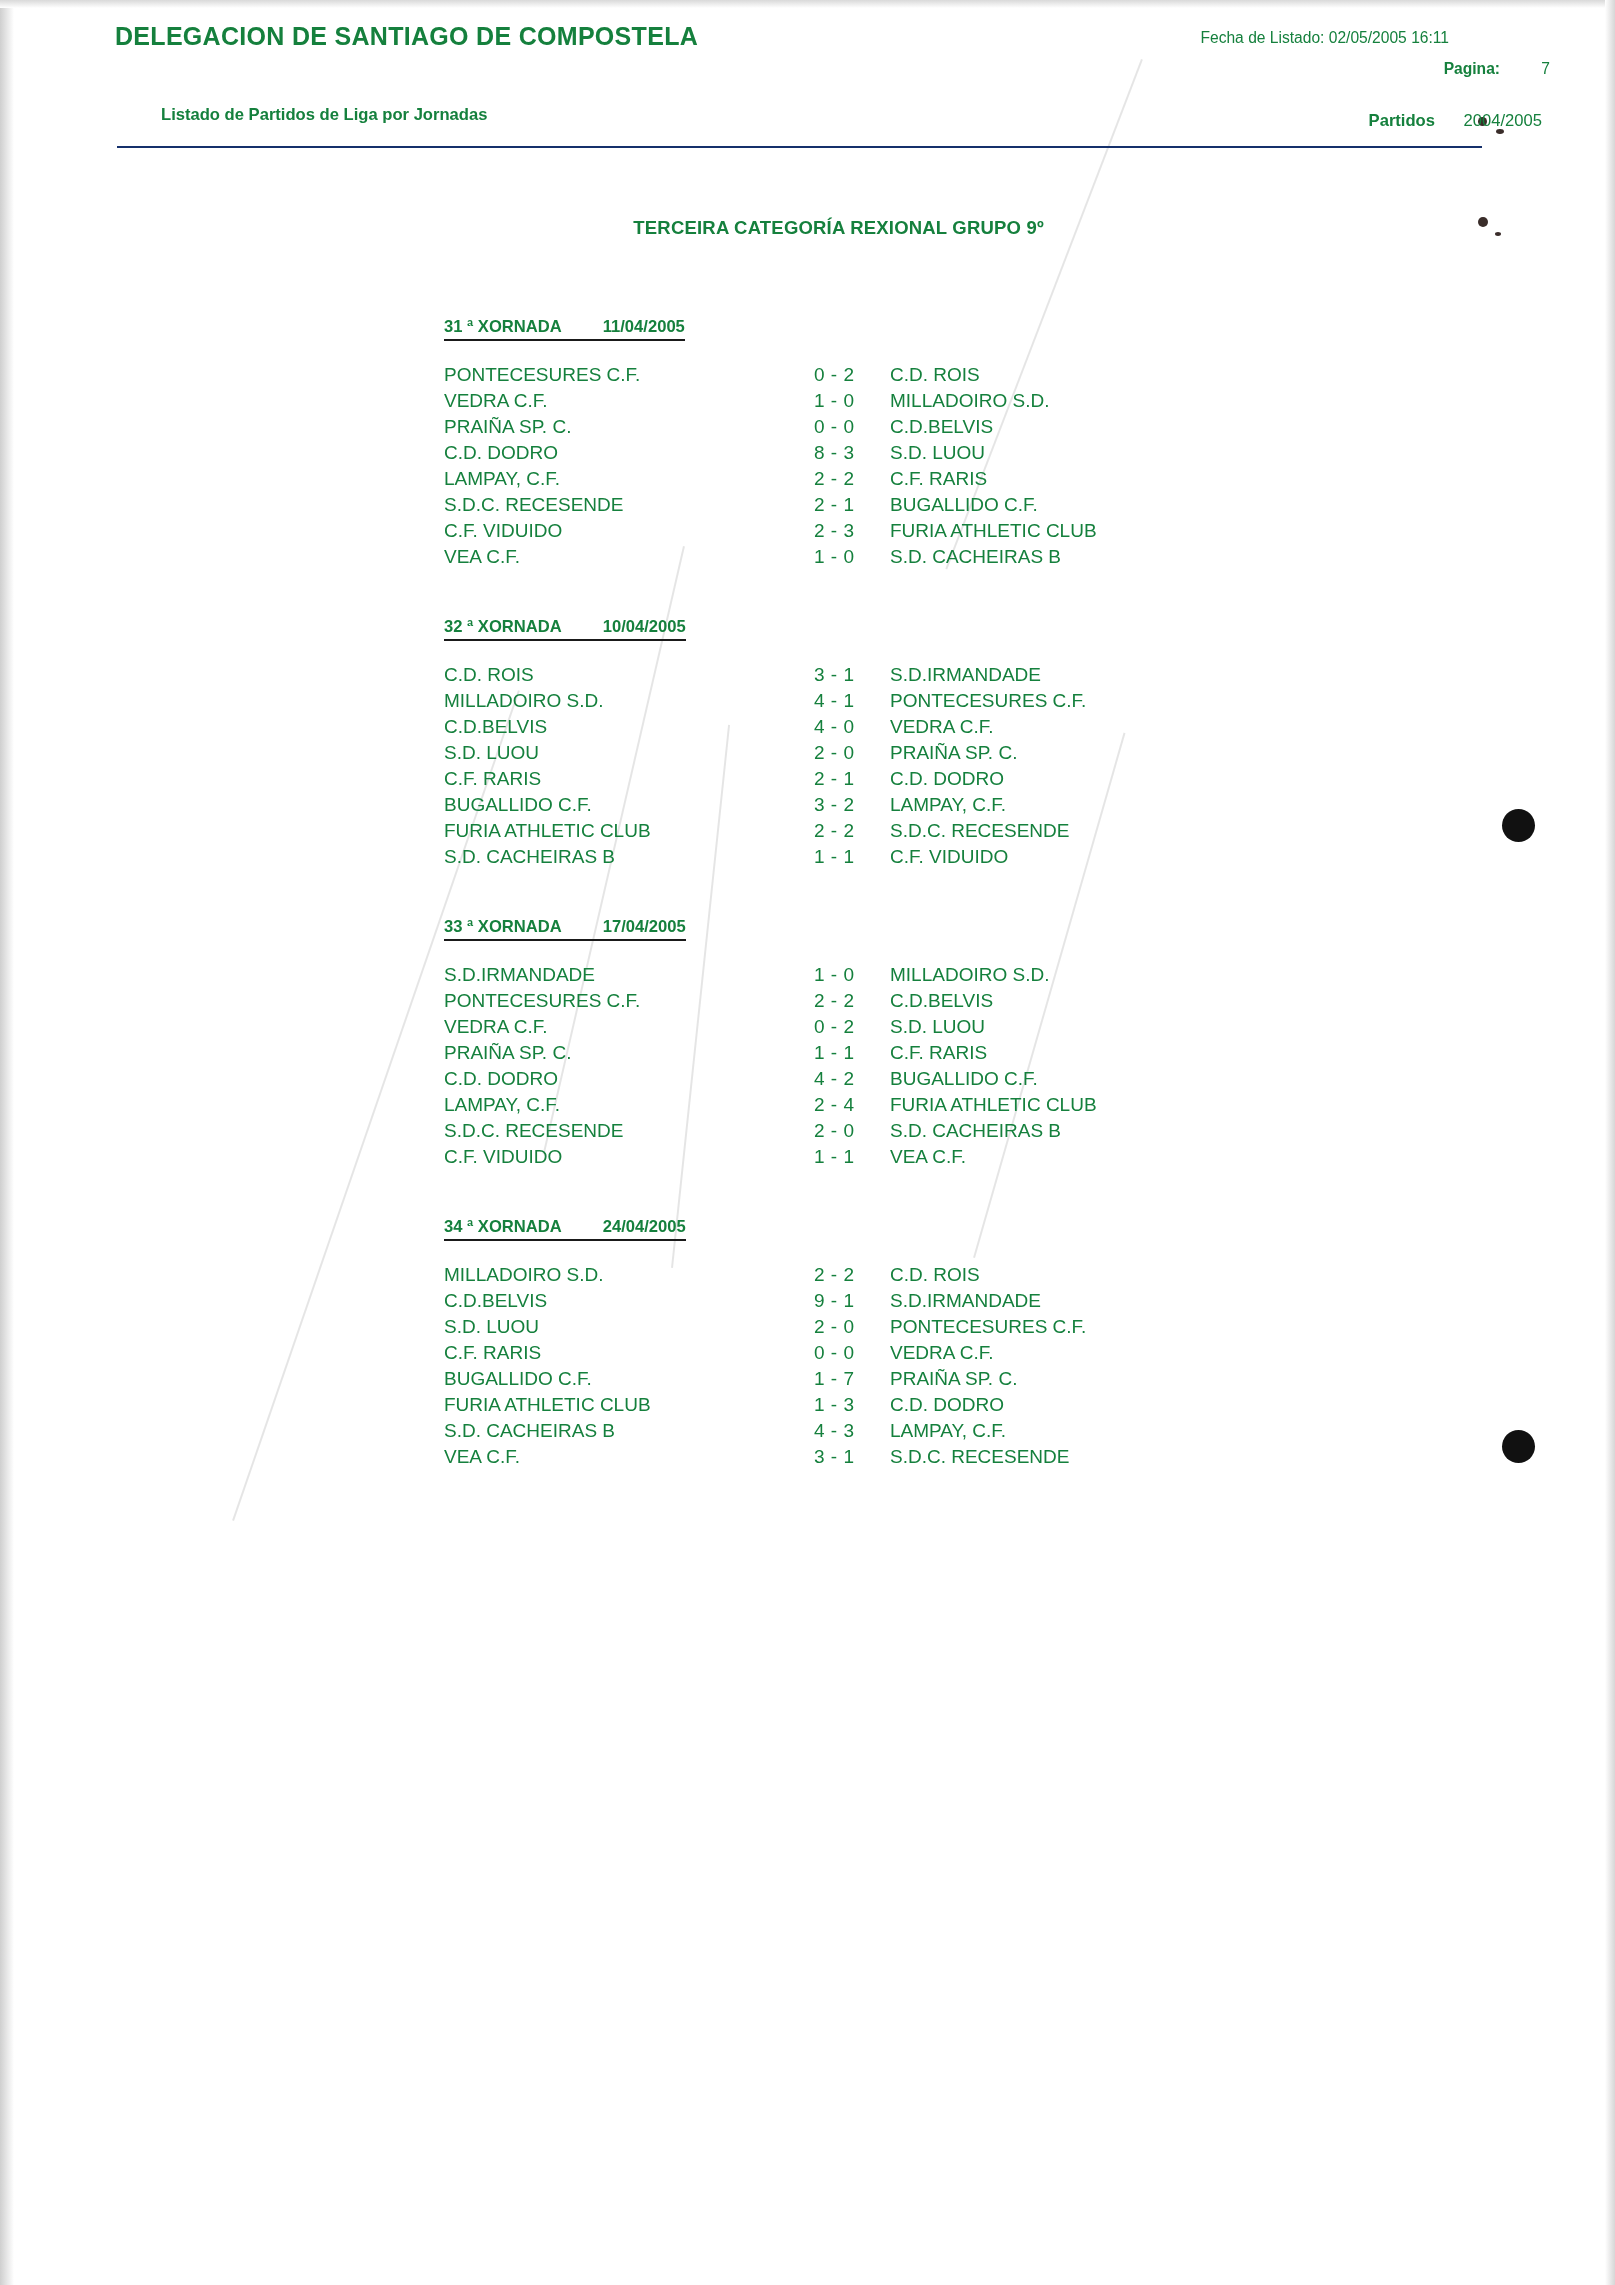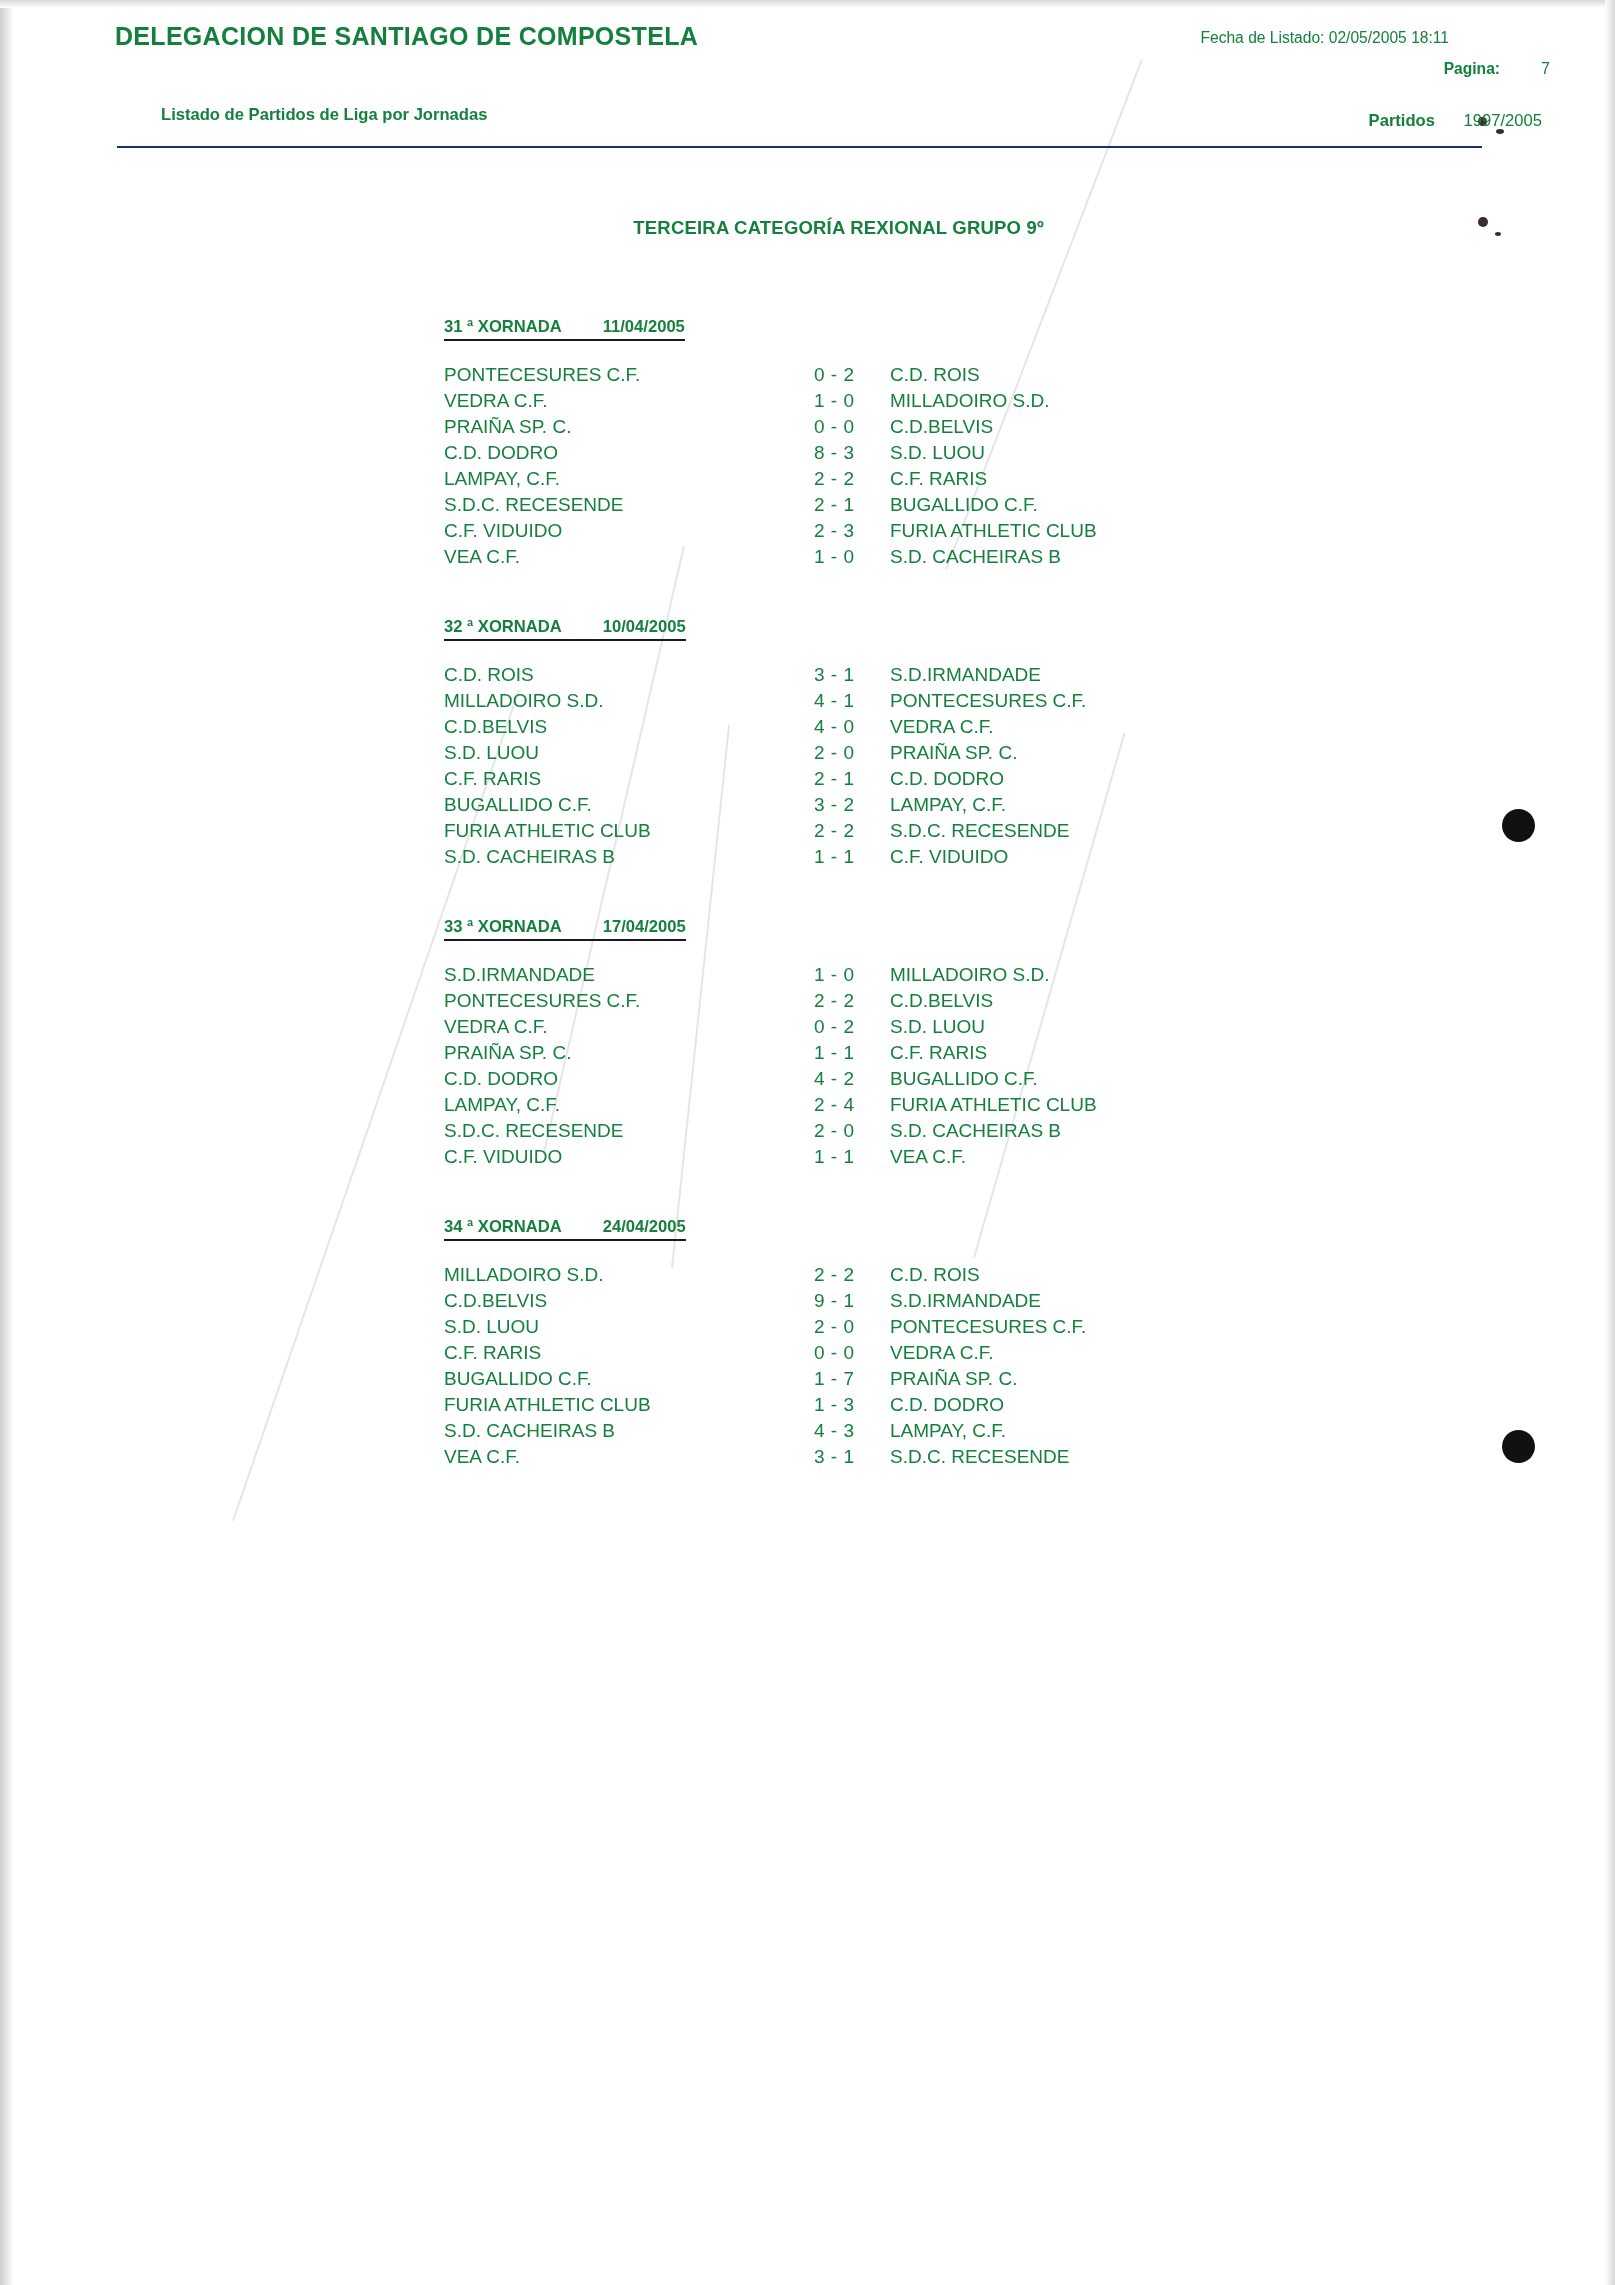--- a/index.html
+++ b/index.html
@@ -175,25 +175,25 @@
   <div class="hole" style="left:1502px; top:809px;"></div>
   <div class="hole" style="left:1502px; top:1430px;"></div>
 
   <div class="speck" style="left:1478px; top:217px; width:9.8px; height:9.8px;"></div>
   <div class="speck" style="left:1495px; top:232px; width:5.9px; height:3.9px;"></div>
   <div class="speck" style="left:1478px; top:117px; width:8.8px; height:8.8px;"></div>
   <div class="speck" style="left:1496px; top:129px; width:7.8px; height:4.9px;"></div>
 
   <div class="hdr-title">DELEGACION DE SANTIAGO DE COMPOSTELA</div>
   <div class="hdr-sub">Listado de Partidos de Liga por Jornadas</div>
-  <div class="hdr-date">Fecha de Listado: 02/05/2005 18:11</div>
+  <div class="hdr-date">Fecha de Listado: 02/05/2005 16:11</div>
   <div class="hdr-page-label">Pagina:</div>
   <div class="hdr-page-num">7</div>
   <div class="hdr-season-label">Partidos</div>
-  <div class="hdr-season-value">1997/2005</div>
+  <div class="hdr-season-value">2004/2005</div>
   <div class="hdr-rule"></div>
 
   <div class="group-title">TERCEIRA CATEGORÍA REXIONAL GRUPO 9º</div>
 
   <div id="rounds-root">
       <div class="round" style="top: 317px;"><div class="round-head"><span class="rnum">31 ª XORNADA</span><span class="rdate">11/04/2005</span></div><div class="matches">
           <div class="match">
             <span class="home">PONTECESURES C.F.</span>
             <span class="score">0 - 2</span>
             <span class="away">C.D. ROIS</span>

